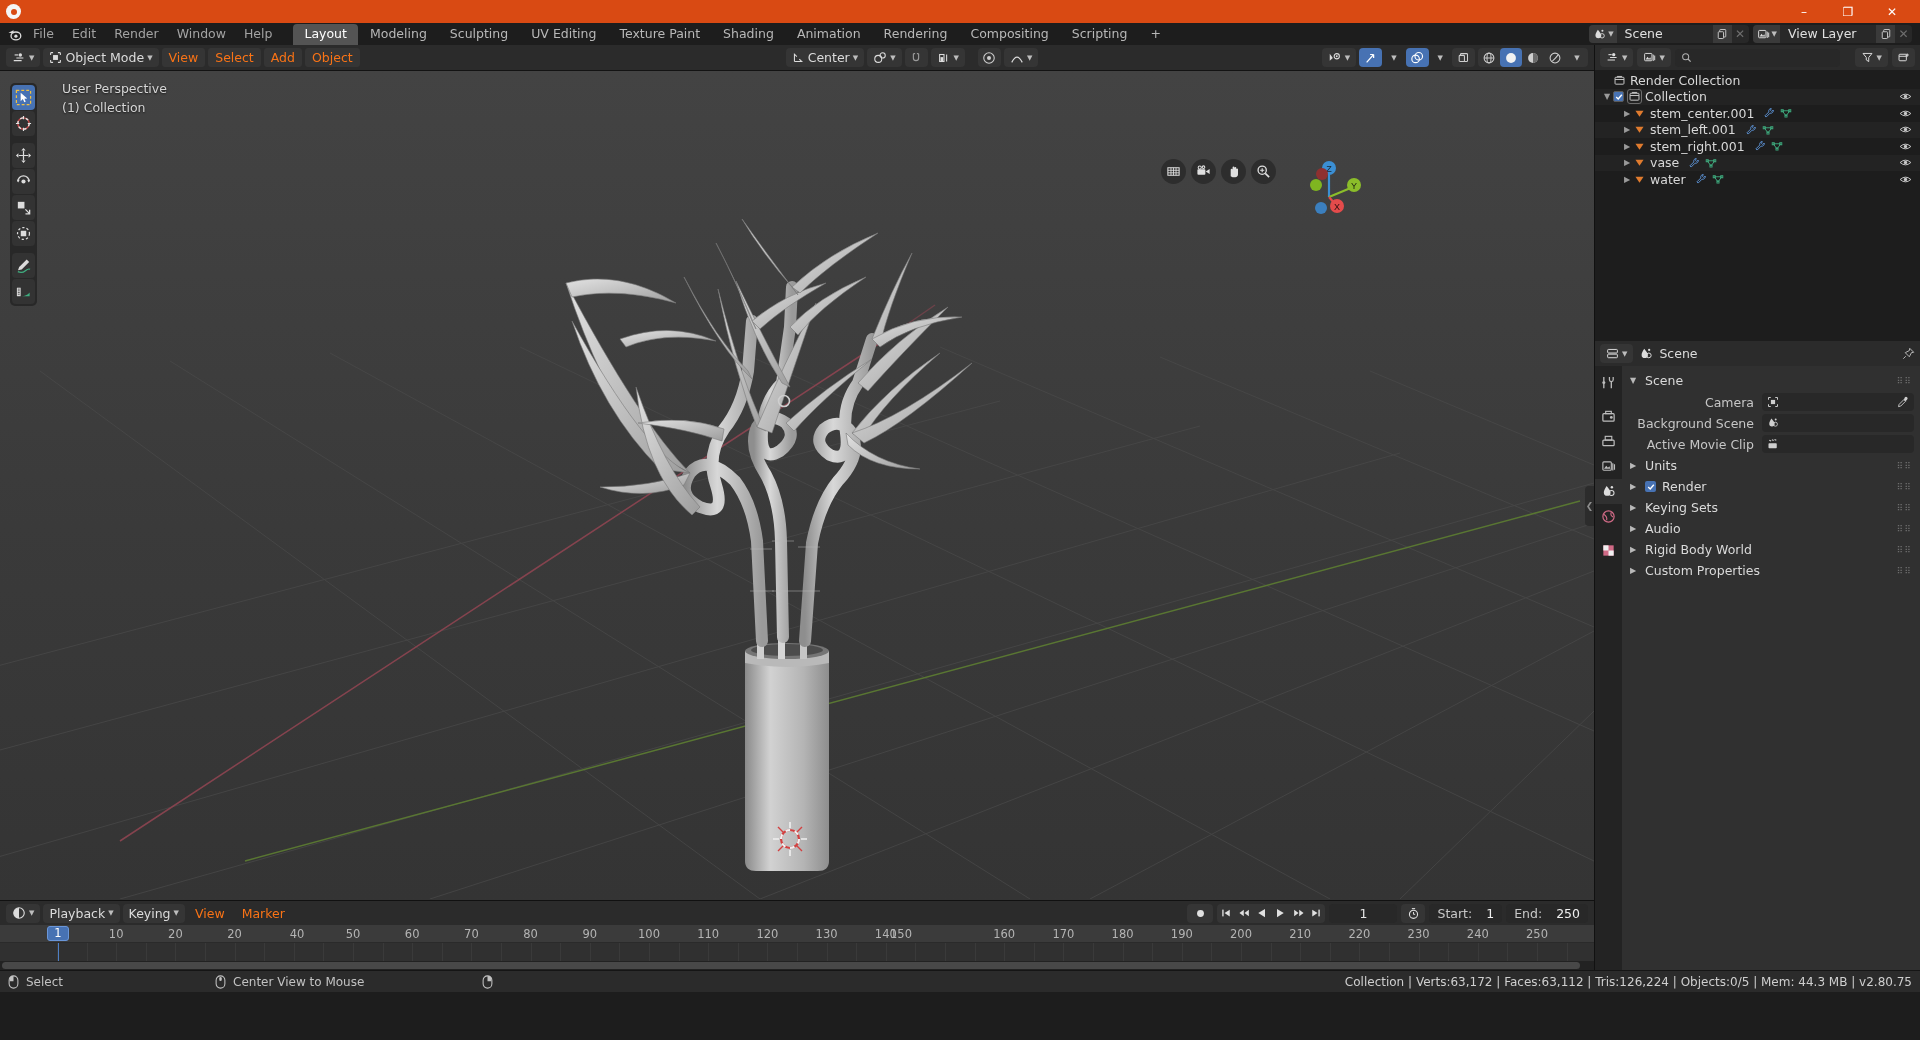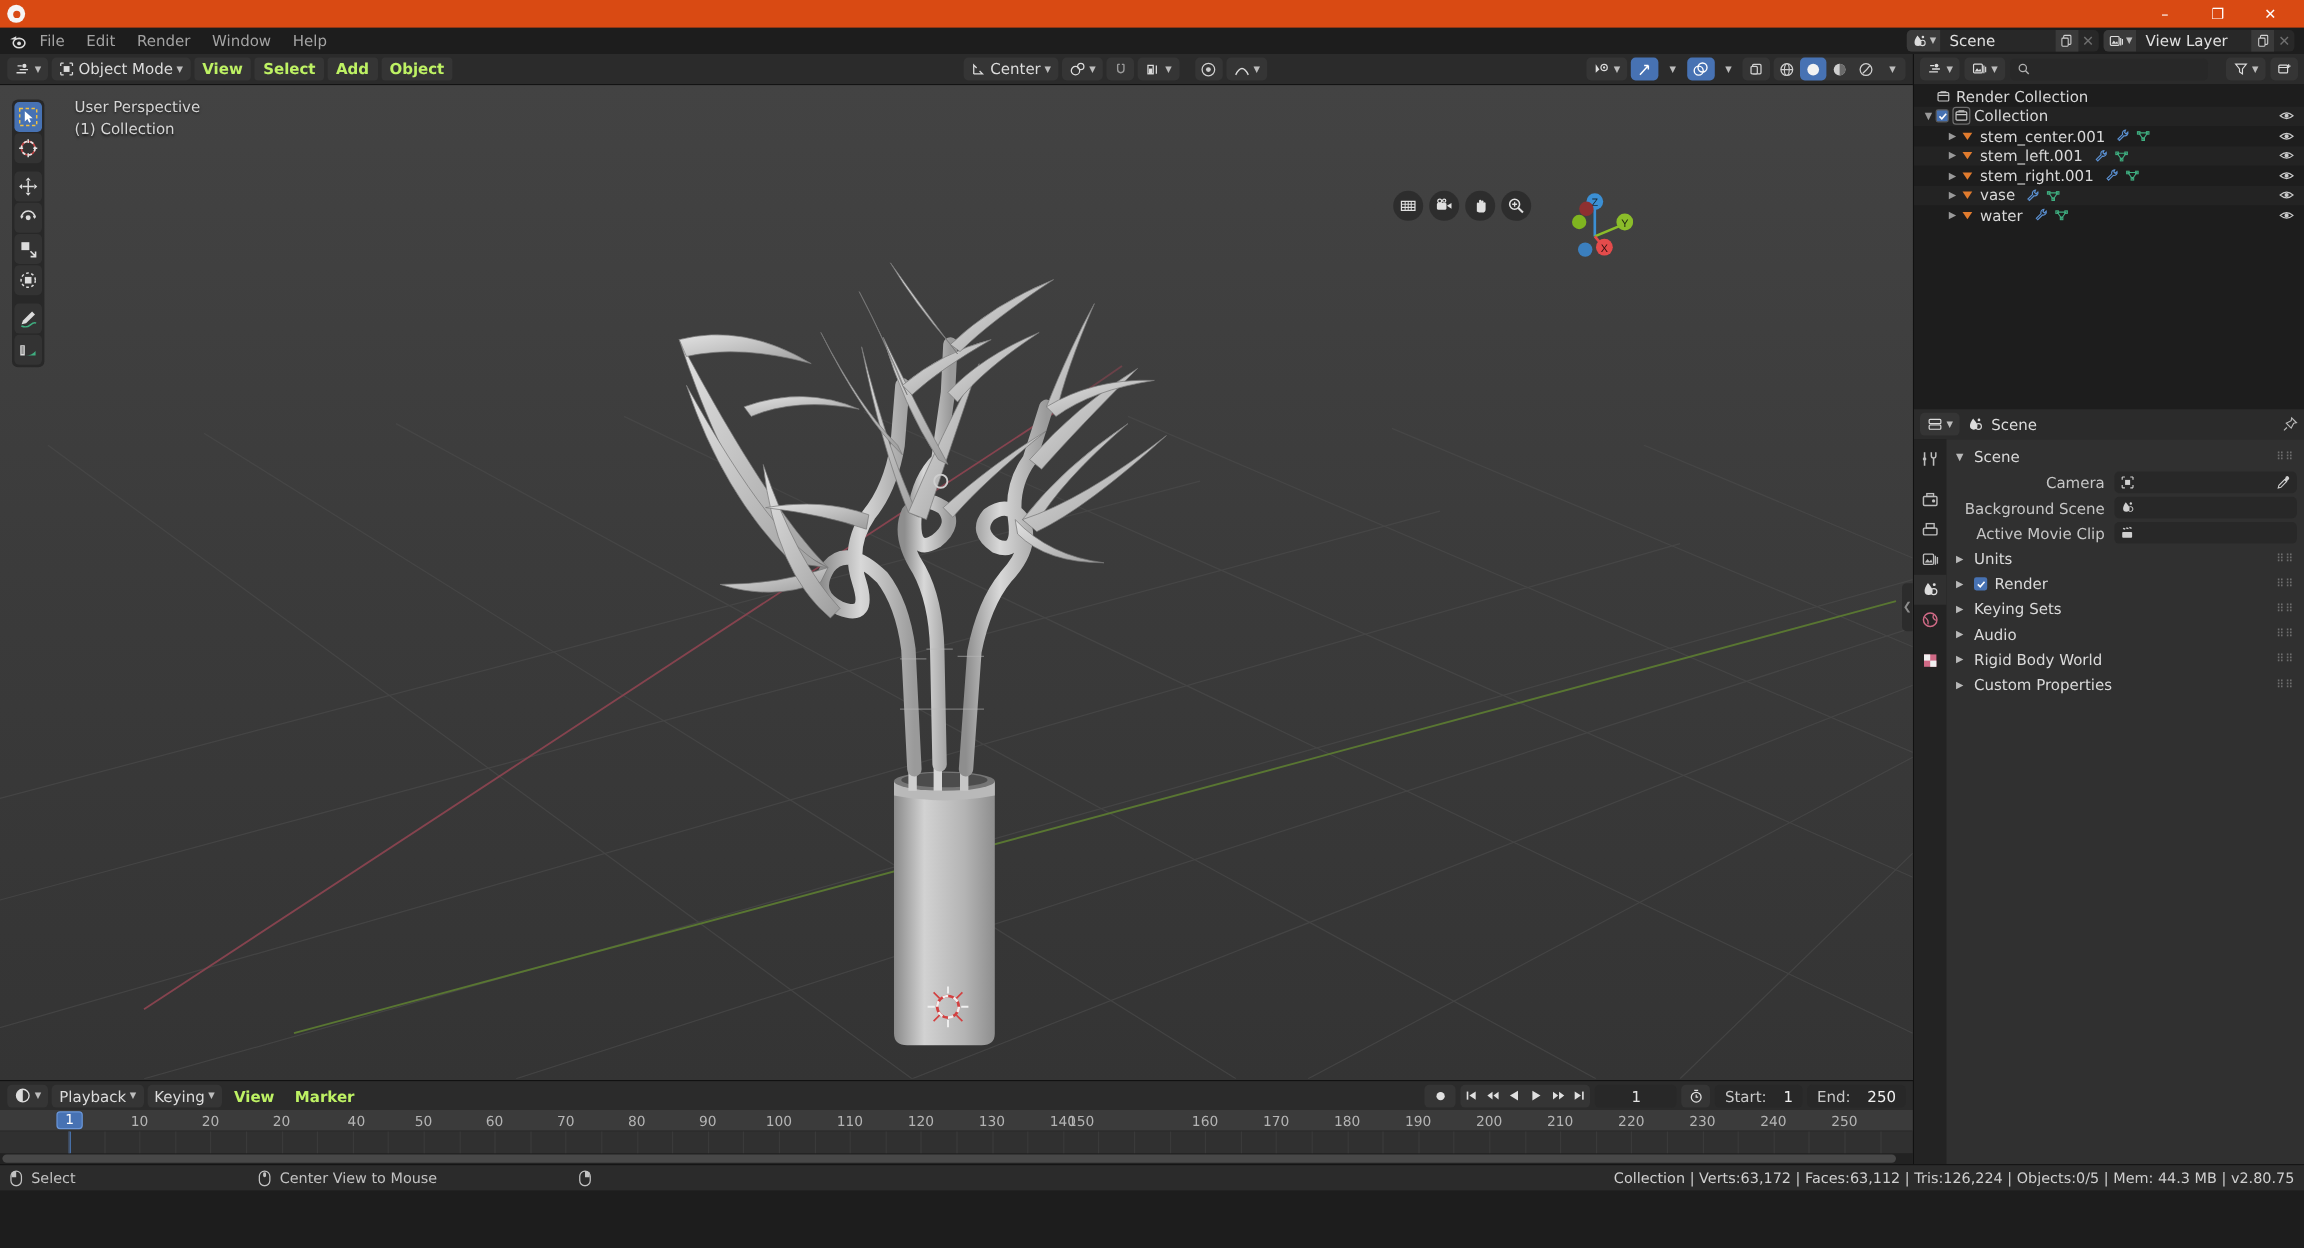--- a/index.html
+++ b/index.html
@@ -39,22 +39,22 @@
   #main { display:flex; height:925px; }
   #leftcol { width:1594px; position:relative; display:flex; flex-direction:column; }
   #rightcol { width:326px; display:flex; flex-direction:column; background:#181818; }
 
   
   #vpheader { height:26px; background:#2b2b2b; display:flex; align-items:center; padding:0 6px; gap:3px;
     border-bottom:1px solid #131313; }
   .hbtn { background:#353535; border-radius:4px; height:19px; display:flex; align-items:center;
     padding:0 6px; gap:3px; font-size:12.5px; color:#dcdcdc; }
   .hbtn.ghost { background:transparent; }
-  .hmenu { padding:1px 7px; font-size:12.5px; color:#bef264; border-radius:3px; background:#353535;
-    height:19px; line-height:17px;font-weight:bold; }
+  .hmenu { padding:1px 7px; font-size:12.5px; color:#f97316; border-radius:3px; background:#353535;
+    height:19px; line-height:17px; }
   .hsep { width:7px; }
   .tgl { width:23px; height:19px; border-radius:4px; background:#353535; display:flex;
     align-items:center; justify-content:center; }
   .tgl.on { background:#4772b3; }
   .shadegrp { display:flex; background:#353535; border-radius:4px; height:19px; align-items:center; }
   .shadebtn { width:22px; height:19px; display:flex; align-items:center; justify-content:center; border-radius:4px; }
   .shadebtn.active { background:#4772b3; }
 
   
   #viewport { flex:1; position:relative; overflow:hidden; background:#3b3b3b; }
@@ -164,20 +164,33 @@
         <circle cx="9.5" cy="9.8" r="1.7" fill="#dcdcdc"></circle>
         <path d="M1.5 6 L7 3.4 L7 6.6 Z" fill="#dcdcdc"></path>
       </svg>
   </div>
   <div class="menu-item">File</div>
   <div class="menu-item">Edit</div>
   <div class="menu-item">Render</div>
   <div class="menu-item">Window</div>
   <div class="menu-item">Help</div>
 
+  <div class="wstabs">
+    <div class="wstab active">Layout</div>
+    <div class="wstab">Modeling</div>
+    <div class="wstab">Sculpting</div>
+    <div class="wstab">UV Editing</div>
+    <div class="wstab">Texture Paint</div>
+    <div class="wstab">Shading</div>
+    <div class="wstab">Animation</div>
+    <div class="wstab">Rendering</div>
+    <div class="wstab">Compositing</div>
+    <div class="wstab">Scripting</div>
+    <div class="wstab">+</div>
+  </div>
 
   <div class="topright">
     <div class="idblock">
       <div class="idbtn">
         <svg width="13" height="13" viewBox="0 0 16 16">
             <path d="M6 2 C4 5 3 7 3 9 a3.6 3.6 0 0 0 7.2 0 C10.2 7 8 4.5 6 2Z" fill="#dcdcdc"></path>
             <circle cx="11.6" cy="3.4" r="1.3" fill="#dcdcdc"></circle>
             <circle cx="11.2" cy="9.6" r="2.7" fill="none" stroke="#dcdcdc" stroke-width="1.1"></circle>
           </svg>
         <span class="caret">▼</span>

